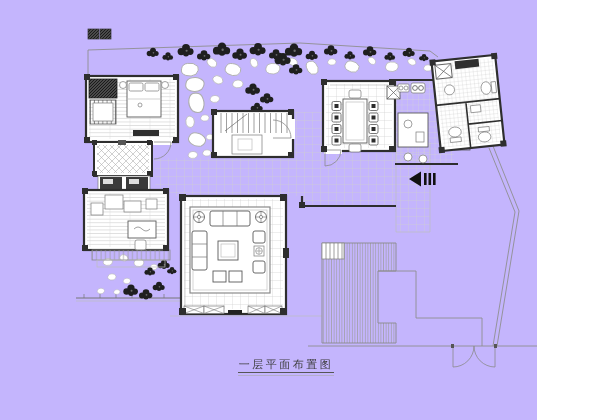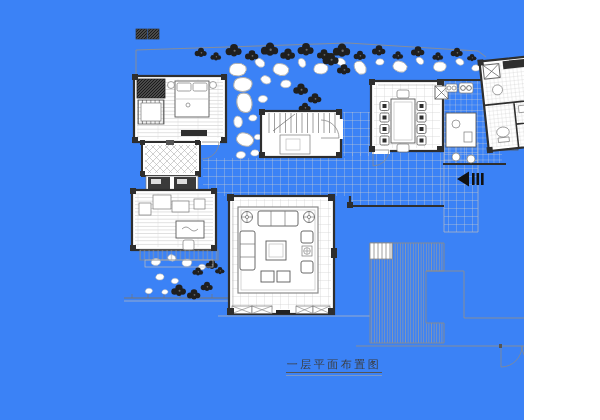--- a/index.html
+++ b/index.html
@@ -1,17 +1,17 @@
 <!DOCTYPE html>
 <html><head>
 <meta charset="utf-8">
 <style>
   html,body{margin:0;padding:0;background:#fff;}
-  #stage{position:relative;width:476px;height:420px;background:#3b82f6;overflow:hidden;
-         font-family:"DejaVu Sans",sans-serif;padding-left:48px;}
+  #stage{position:relative;width:537px;height:420px;background:#c4b5fd;overflow:hidden;
+         font-family:"DejaVu Sans",sans-serif;}
   svg{display:block;}
   .wall{fill:none;stroke:#2e2e2e;stroke-width:2.2;}
   .wallf{fill:#ffffff;stroke:#2e2e2e;stroke-width:2.2;}
   .wall2{fill:none;stroke:#2e2e2e;stroke-width:1.6;}
   .thin{fill:none;stroke:#8f8f8f;stroke-width:0.9;}
   .lite{fill:none;stroke:#bdbdbd;stroke-width:0.7;}
   .furn{fill:#ffffff;stroke:#5a5a5a;stroke-width:0.9;}
   .furn2{fill:#ffffff;stroke:#7a7a7a;stroke-width:0.7;}
   .dark{fill:#2e2e2e;}
   .arc{fill:none;stroke:#8a8a8a;stroke-width:0.8;}

